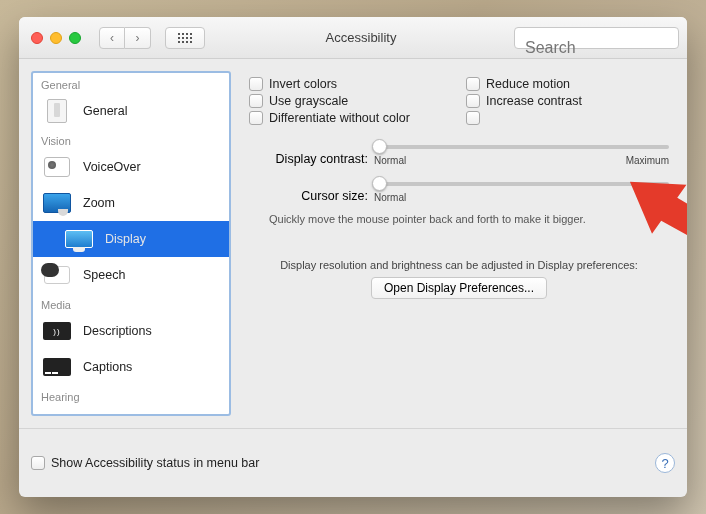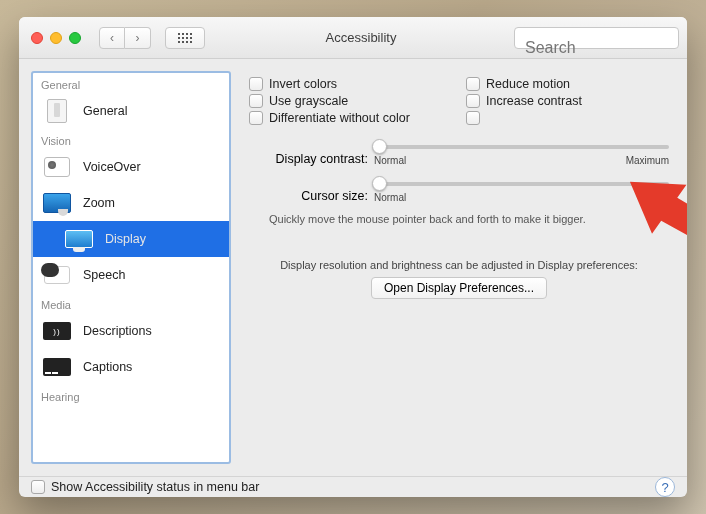--- a/index.html
+++ b/index.html
@@ -84,21 +84,21 @@
   .track{height:4px;background:#c6c6c6;border-radius:2px;position:relative;margin-top:6px;}
   .knob{position:absolute;top:-6px;width:15px;height:15px;background:#fff;border:1px solid #bbb;border-radius:50%;box-shadow:0 1px 2px rgba(0,0,0,.25);}
   .slabels{display:flex;justify-content:space-between;font-size:10px;color:#444;margin-top:6px;}
 
   .shake{margin-top:10px;}
   .hint{font-size:11px;color:#555;margin-left:20px;margin-top:2px;}
 
   .footer-note{text-align:center;font-size:11px;color:#444;margin-top:34px;}
   .openbtn{display:block;margin:6px auto 0;border:1px solid #c8c8c8;background:linear-gradient(#ffffff,#f2f2f2);border-radius:4px;padding:3px 12px;font-size:12px;}
 
-  .bottombar{border-top:1px solid #d4d4d4;padding:0 12px;display:flex;align-items:center;}
+  .bottombar{border-top:1px solid #d4d4d4;padding:24px 12px;display:flex;align-items:center;}
   .helpbtn{margin-left:auto;width:20px;height:20px;border:1px solid #9bb7d9;border-radius:50%;color:#3a6fb7;font-size:13px;display:flex;align-items:center;justify-content:center;background:#fff;}
 
   .arrow {
     position:absolute;
     left:372px; top:118px;
     transform:rotate(35deg);
     pointer-events:none;
     z-index:5;
   }
 </style>

